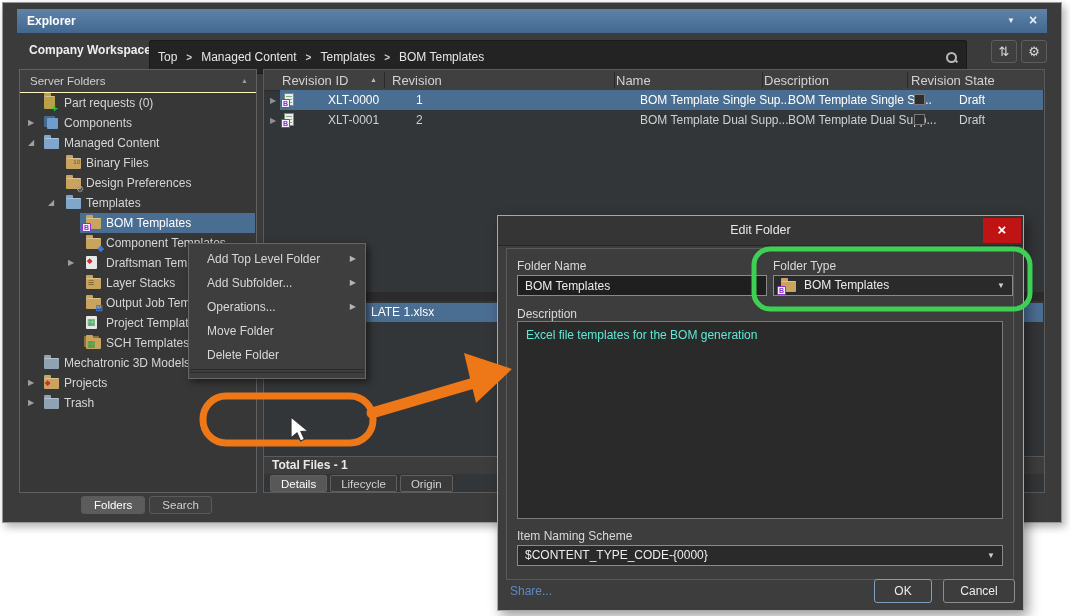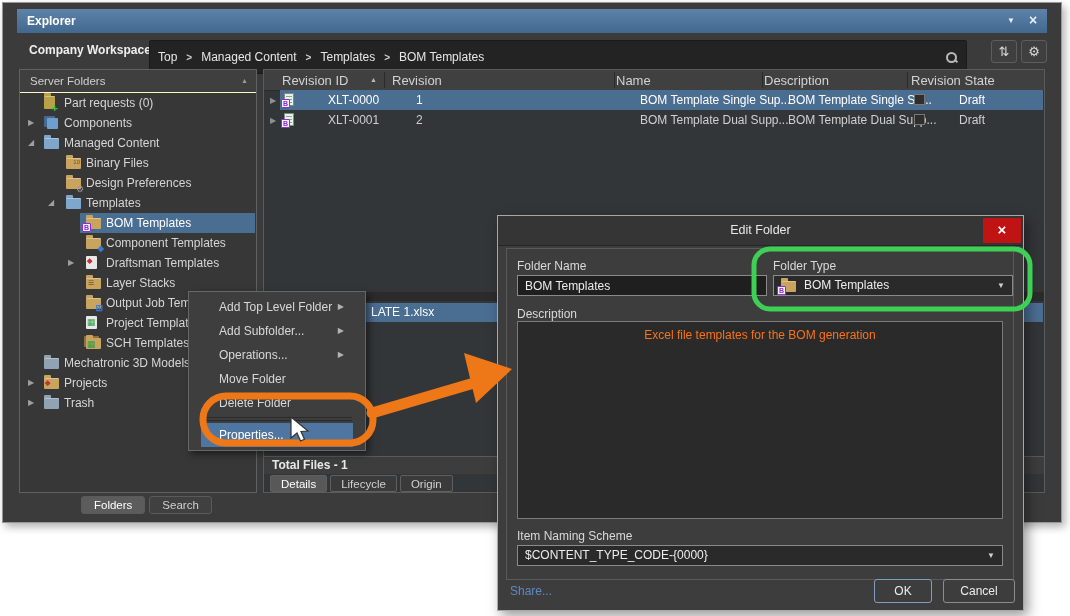--- a/index.html
+++ b/index.html
@@ -89,42 +89,42 @@
   .filerow{position:absolute;left:1px;right:1px;top:233px;height:19px;background:#4a6d92;color:#fff;font-size:12px;}
   .filerow .fname{position:absolute;left:106px;top:2px;}
   .totalbar{position:absolute;left:0;right:0;top:386px;height:17px;background:#3d3d3d;border-top:1px solid #5a5a5a;
             font-size:12px;font-weight:bold;color:#e8e8e8;line-height:17px;padding-left:8px;}
   .dtabs{position:absolute;left:6px;top:405px;display:flex;gap:3px;}
   .dtab{height:17px;line-height:16px;padding:0 10px;font-size:11.5px;background:#3a3a3a;color:#d0d0d0;
         border:1px solid #5f5f5f;border-radius:2px;box-sizing:border-box;cursor:default;}
   .dtab.active{background:#585858;color:#fff;}
   
   .menu{position:absolute;left:188px;top:243px;width:178px;background:#3e3e3e;border:1px solid #676767;
-        box-shadow:3px 3px 7px rgba(0,0,0,.5);z-index:30;padding:3px 12px;box-sizing:border-box;margin-top:48px;}
+        box-shadow:3px 3px 7px rgba(0,0,0,.5);z-index:30;padding:3px 0;box-sizing:border-box;}
   .mi{position:relative;height:24px;line-height:24px;padding-left:18px;font-size:12px;color:#d8d8d8;cursor:default;}
   .mi .sub{position:absolute;right:9px;top:0;font-size:8px;color:#b3b3b3;}
   .mi.hl{background:#4f76a0;color:#fff;}
   .msep{height:1px;background:#2a2a2a;margin:2px 1px;}
   
   .dialog{position:absolute;left:497px;top:215px;width:527px;height:396px;background:#3d3d3d;
           border:1px solid #a8a8a8;box-shadow:4px 5px 12px rgba(0,0,0,.40);z-index:40;box-sizing:border-box;}
   .dtitle{height:29px;background:#353535;border-bottom:1px solid #262626;text-align:center;line-height:29px;
           font-size:12.5px;color:#e8e8e8;}
   .dclose{position:absolute;top:2px;right:2px;width:38px;height:25px;background:#c01414;color:#fff;
           text-align:center;line-height:24px;font-size:15px;font-weight:bold;cursor:default;}
   .dpanel{position:absolute;left:8px;top:32px;right:9px;height:330px;border:1px solid #5a5a5a;}
   .dlabel{position:absolute;font-size:12px;color:#d9d9d9;white-space:nowrap;}
   .dinput{position:absolute;height:21px;background:#1f1f1f;border:1px solid #8a8a8a;color:#ececec;
           font-size:12px;font-family:"Liberation Sans",sans-serif;padding:0 7px;box-sizing:border-box;}
   .dselect{position:absolute;height:21px;background:#2a2a2a;border:1px solid #8a8a8a;color:#ececec;
            font-size:12px;line-height:19px;padding:0 7px;box-sizing:border-box;}
   .dselect .car{position:absolute;right:7px;top:0;font-size:8px;color:#cfcfcf;}
   .dselect .fi{position:relative;display:inline-block;top:3px;margin-right:8px;}
   .dtext{position:absolute;left:10px;top:72px;width:486px;height:198px;background:#2a2a2a;border:1px solid #7a7a7a;
-         color:#f97316;font-size:12px;padding:6px 8px;box-sizing:border-box;text-align:center;}
+         color:#5eead4;font-size:12px;padding:6px 8px;box-sizing:border-box;}
   .share{position:absolute;left:12px;bottom:12px;font-size:12px;color:#5f88c1;cursor:default;}
   .dbtn{position:absolute;bottom:7px;height:24px;background:#3d3d3d;color:#ececec;font-size:12px;
         text-align:center;line-height:22px;border-radius:3px;box-sizing:border-box;cursor:default;}
   .dbtn.ok{right:91px;width:58px;border:1px solid #7e9fc0;}
   .dbtn.cancel{right:8px;width:72px;border:1px solid #8c8c8c;}
   
   .annot{position:absolute;left:0;top:0;z-index:100;pointer-events:none;}
 </style>
 </head>
 <body>
@@ -305,21 +305,20 @@
 </div>
 
 <div class="menu">
   <div class="mi"><span>Add Top Level Folder</span><span class="sub">▶</span></div>
   <div class="mi"><span>Add Subfolder...</span><span class="sub">▶</span></div>
   <div class="mi"><span>Operations...</span><span class="sub">▶</span></div>
   <div class="mi"><span>Move Folder</span></div>
   <div class="mi"><span>Delete Folder</span></div>
   <div class="msep"></div>
   <div class="msep"></div>
-  <div class="mi hl"><span>Properties...</span></div>
 </div>
 
 <div class="dialog">
   <div class="dtitle">Edit Folder</div>
   <div class="dclose"><span>×</span></div>
   <div class="dpanel">
     <span class="dlabel" style="left:10px;top:10px">Folder Name</span>
     <input class="dinput" style="left: 10px; top: 26px; width: 250px;" value="BOM Templates">
     <span class="dlabel" style="left:266px;top:10px">Folder Type</span>
     <div class="dselect" style="left:266px;top:26px;width:240px">

